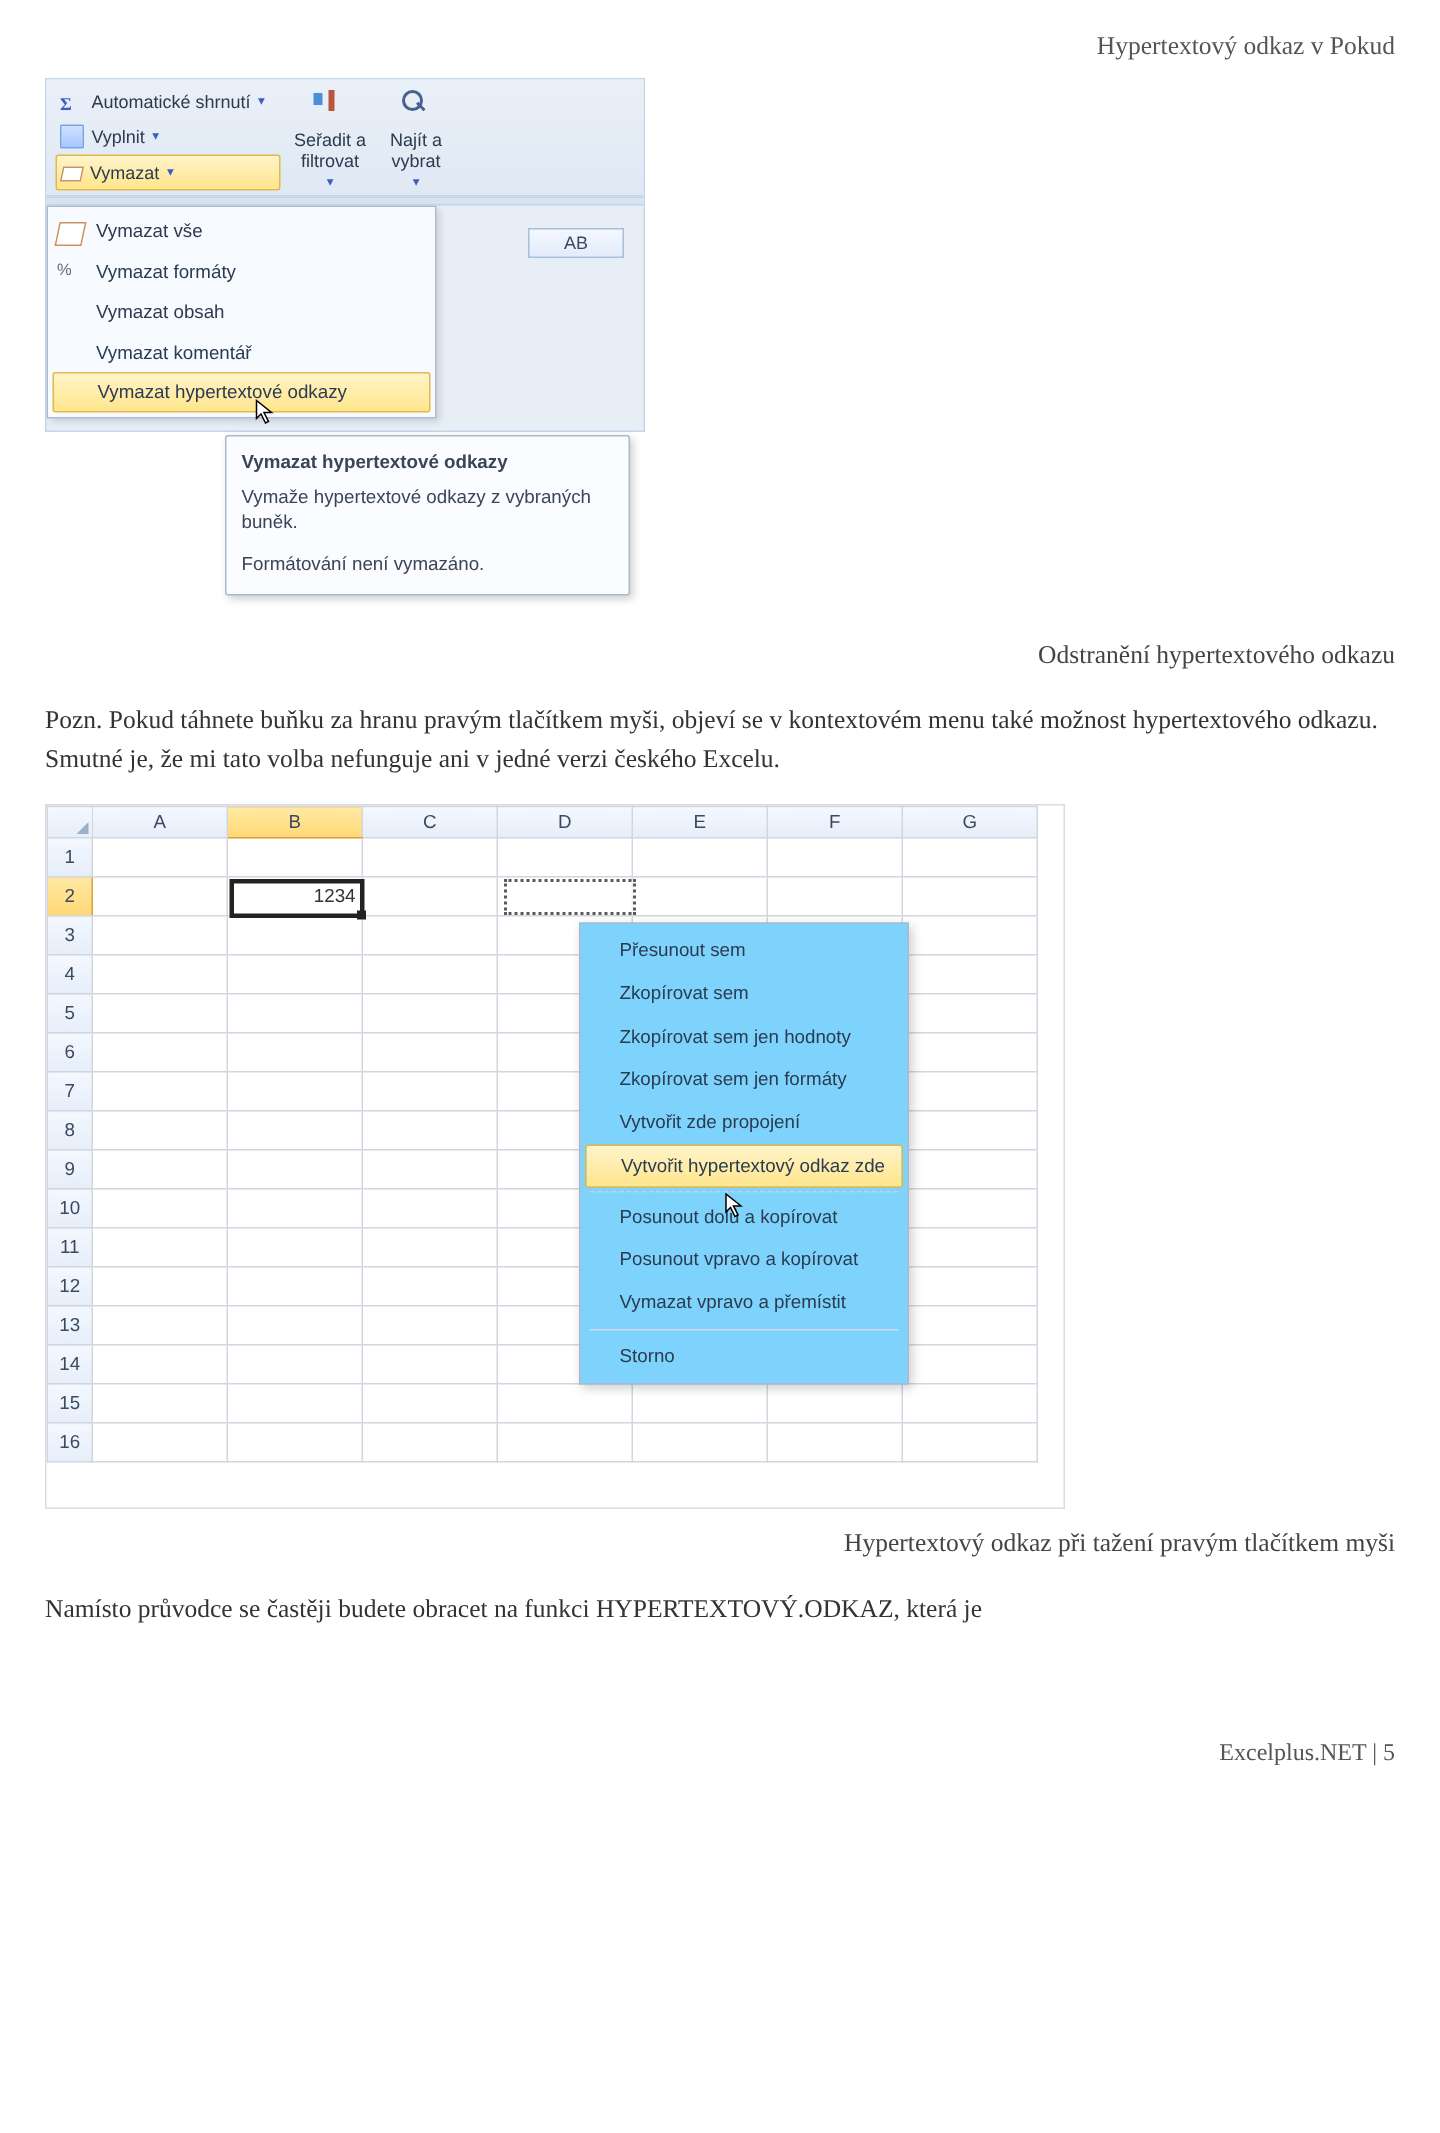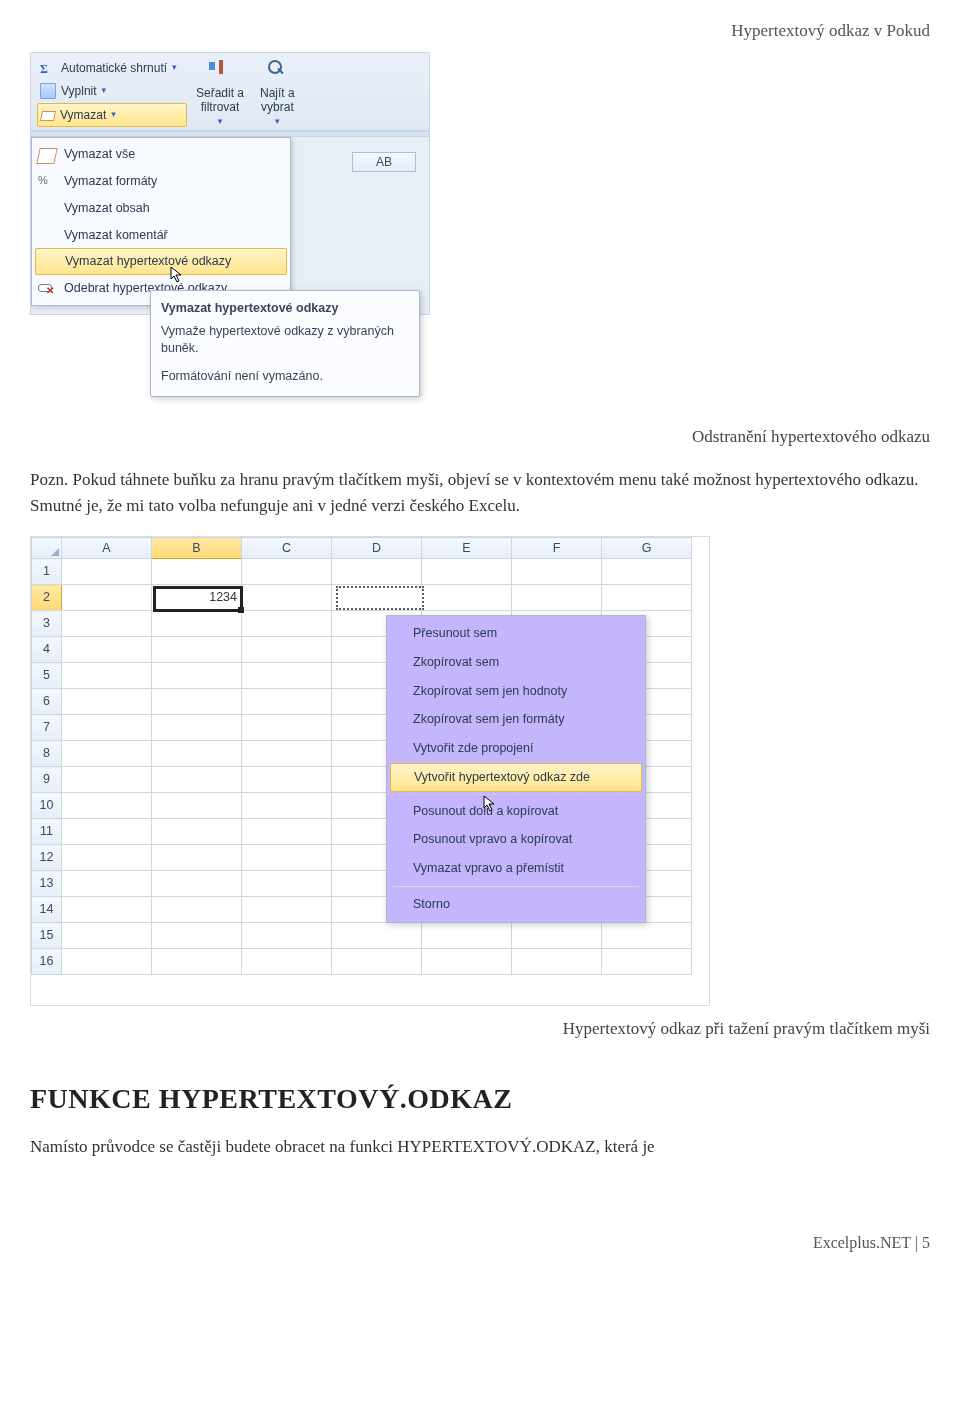--- a/index.html
+++ b/index.html
@@ -242,22 +242,22 @@
     left: 305px;
     top: 49px;
     width: 88px; height: 24px;
     border: 2px dotted #5a5a5a;
     background: rgba(255,255,255,0.7);
   }
   .ctx-menu {
     position:absolute;
     left: 355px;
     top: 78px;
-    width: 260px;
-    background: #c4b5fd;
+    width: 220px;
+    background: #7dd3fc;
     border: 1px solid #aab9cc;
     box-shadow: 2px 2px 7px rgba(0,0,0,0.2);
     font-family: Tahoma, Arial, sans-serif;
     font-size: 12.5px;
     color: #2b3b50;
     padding: 3px 0;
   }
   .ctx-menu .sep {
     margin: 3px 6px;
     border-top: 1px solid #d0d9e6;
@@ -357,24 +357,20 @@
             <span class="ci"></span>
             <span>Vymazat obsah</span>
           </div>
           <div class="cm-item">
             <span class="ci"></span>
             <span>Vymazat komentář</span>
           </div>
           <div class="cm-item highlight">
             <span class="ci"></span>
             <span>Vymazat hypertextové odkazy</span>
-          </div>
-          <div class="cm-item">
-            <span class="ci ci-linkx"></span>
-            <span>Odebrat hypertextové odkazy</span>
           </div>
         </div>
       </div>
     </div>
     <div class="ab-col">AB</div>
     <div class="cursor-arrow1">
       <svg viewBox="0 0 14 18">
           <path d="M1 1 L1 13 L4 10 L7 16 L9 15 L6 9 L11 9 Z" fill="#fff" stroke="#000" stroke-width="1"></path>
         </svg>
     </div>
@@ -583,21 +579,20 @@
     </div>
     <div class="cursor-arrow2">
       <svg viewBox="0 0 14 18">
           <path d="M1 1 L1 13 L4 10 L7 16 L9 15 L6 9 L11 9 Z" fill="#fff" stroke="#000" stroke-width="1"></path>
         </svg>
     </div>
   </div>
 
   <div class="caption">Hypertextový odkaz při tažení pravým tlačítkem myši</div>
 
-  <h1 class="section-title">FUNKCE HYPERTEXTOVÝ.ODKAZ</h1>
 
   <p class="para">Namísto průvodce se častěji budete obracet na funkci HYPERTEXTOVÝ.ODKAZ, která je</p>
 
 </div>
 
 <div class="footer">
   <span>Excelplus.NET | 5</span>
 </div>
 
 </body></html>

